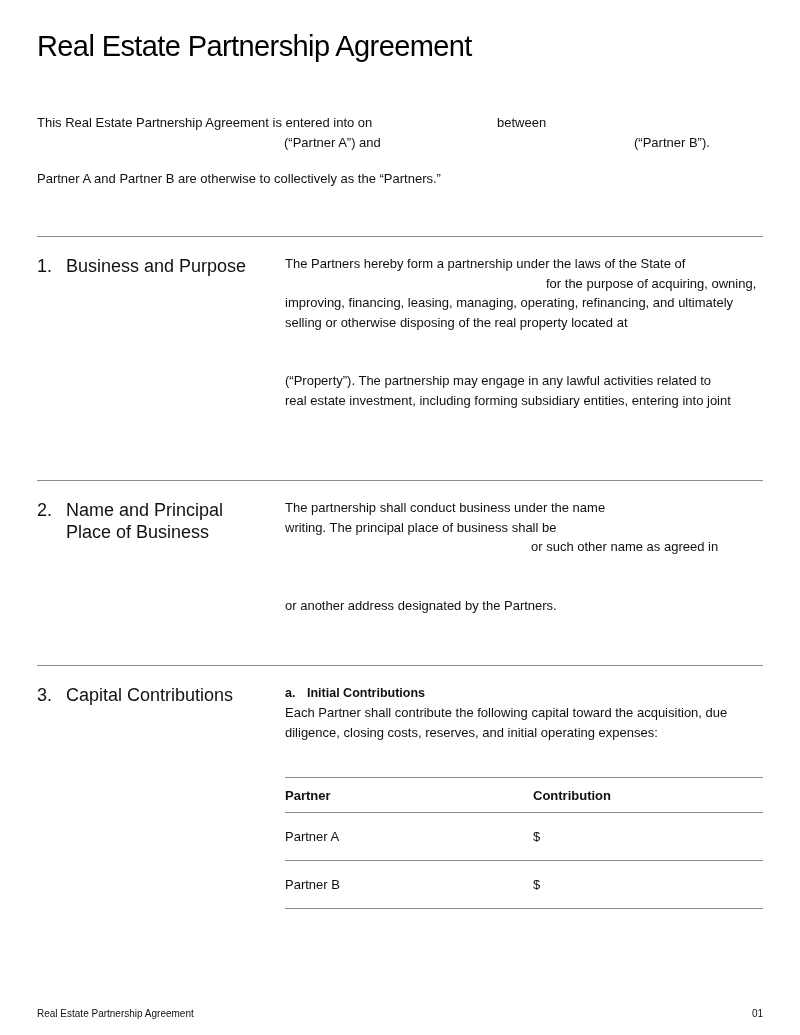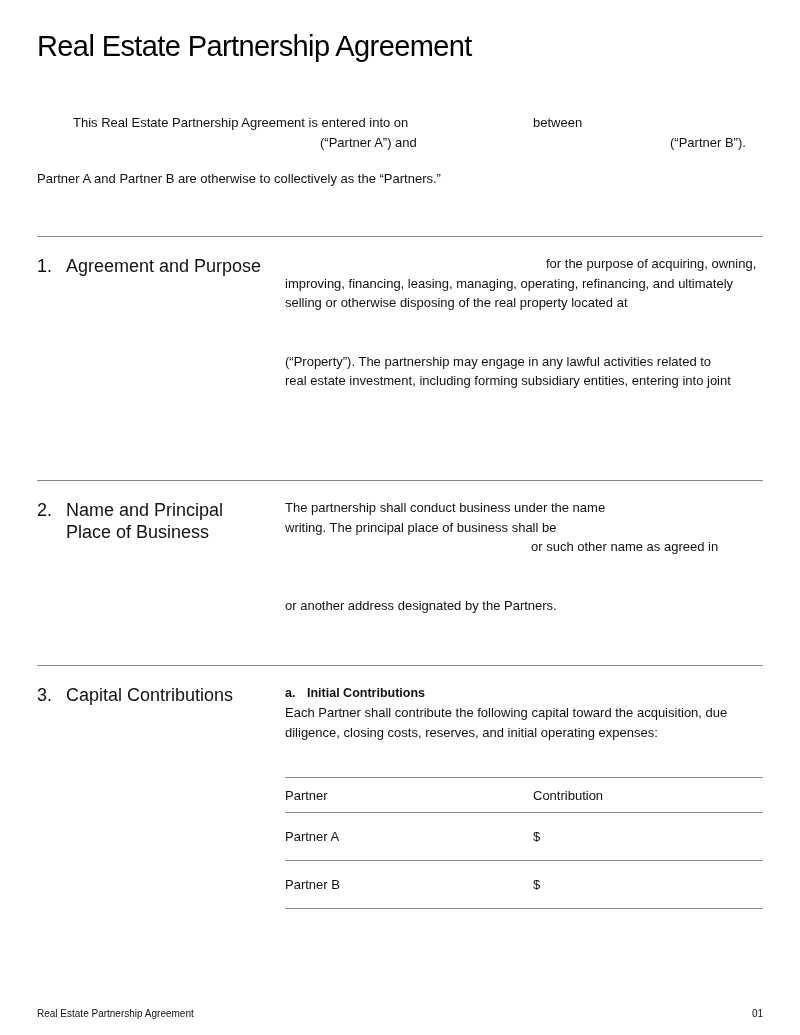--- a/index.html
+++ b/index.html
@@ -12,21 +12,21 @@
   }
   .title {
     position: absolute; left: 37px; top: 30px;
     font-size: 29px; font-weight: 400; letter-spacing: -0.6px;
     color: #000;
   }
   .intro {
     position: absolute; left: 37px; top: 113px; width: 726px;
     font-size: 13px; line-height: 19.5px; color: #111;
   }
-  .intro .line { position: relative; height: 19.5px; white-space: nowrap; margin-left: 36px; }
+  .intro .line { position: relative; height: 19.5px; white-space: nowrap; }
   .intro .seg { position: absolute; top: 0; }
   .intro .collective { position: absolute; top: 56px; left: 0; white-space: nowrap; }
 
   .divider {
     position: absolute; left: 37px; width: 726px; height: 1px;
     background: #8a8a8a;
   }
   .sec-head {
     position: absolute; left: 37px; width: 240px;
     font-size: 18px; line-height: 22px; color: #111;
@@ -45,21 +45,21 @@
   }
   .sub-head .letter { display: inline-block; width: 22px; font-weight: 700; }
 
   table.contrib {
     position: absolute; left: 285px; top: 777px; width: 478px;
     border-collapse: collapse; font-size: 13px; color: #111;
   }
   table.contrib tr { border-bottom: 1px solid #8a8a8a; }
   table.contrib thead tr { border-top: 1px solid #8a8a8a; }
   table.contrib th {
-    text-align: left; font-weight: 400; height: 35px; padding: 0;
+    text-align: left; font-weight: 700; height: 35px; padding: 0;
   }
   table.contrib td { height: 48px; padding: 0; margin-top: 28px; }
   table.contrib .c1 { width: 248px; }
 
   .footer-left {
     position: absolute; left: 37px; top: 1008px; font-size: 10px; color: #111;
   }
   .footer-right {
     position: absolute; right: 37px; top: 1008px; font-size: 10px; color: #111;
   }
@@ -77,23 +77,24 @@
   <div class="line">
     <span class="seg" style="left:247px">(“Partner A”) and</span>
     <span class="seg" style="left:597px">(“Partner B”).</span>
   </div>
   <div class="collective">Partner A and Partner B are otherwise to collectively as the “Partners.”</div>
 </div>
 
 <div class="divider" style="top:236px"></div>
 <div class="sec-head" style="top:255px">
   <span class="num">1.</span>
-  <span class="txt">Agreement and Purpose</span>
+  <span class="txt">Business and Purpose</span>
 </div>
 <div class="sec-body" style="top:254px">
+  <div class="ln">The Partners hereby form a partnership under the laws of the State of</div>
   <div class="ln" style="padding-left:261px">for the purpose of acquiring, owning,</div>
   <div class="ln">improving, financing, leasing, managing, operating, refinancing, and ultimately</div>
   <div class="ln">selling or otherwise disposing of the real property located at</div>
   <div class="ln gap"></div>
   <div class="ln">(“Property”). The partnership may engage in any lawful activities related to</div>
   <div class="ln">real estate investment, including forming subsidiary entities, entering into joint</div>
 </div>
 
 <div class="divider" style="top:480px"></div>
 <div class="sec-head" style="top:499px">

